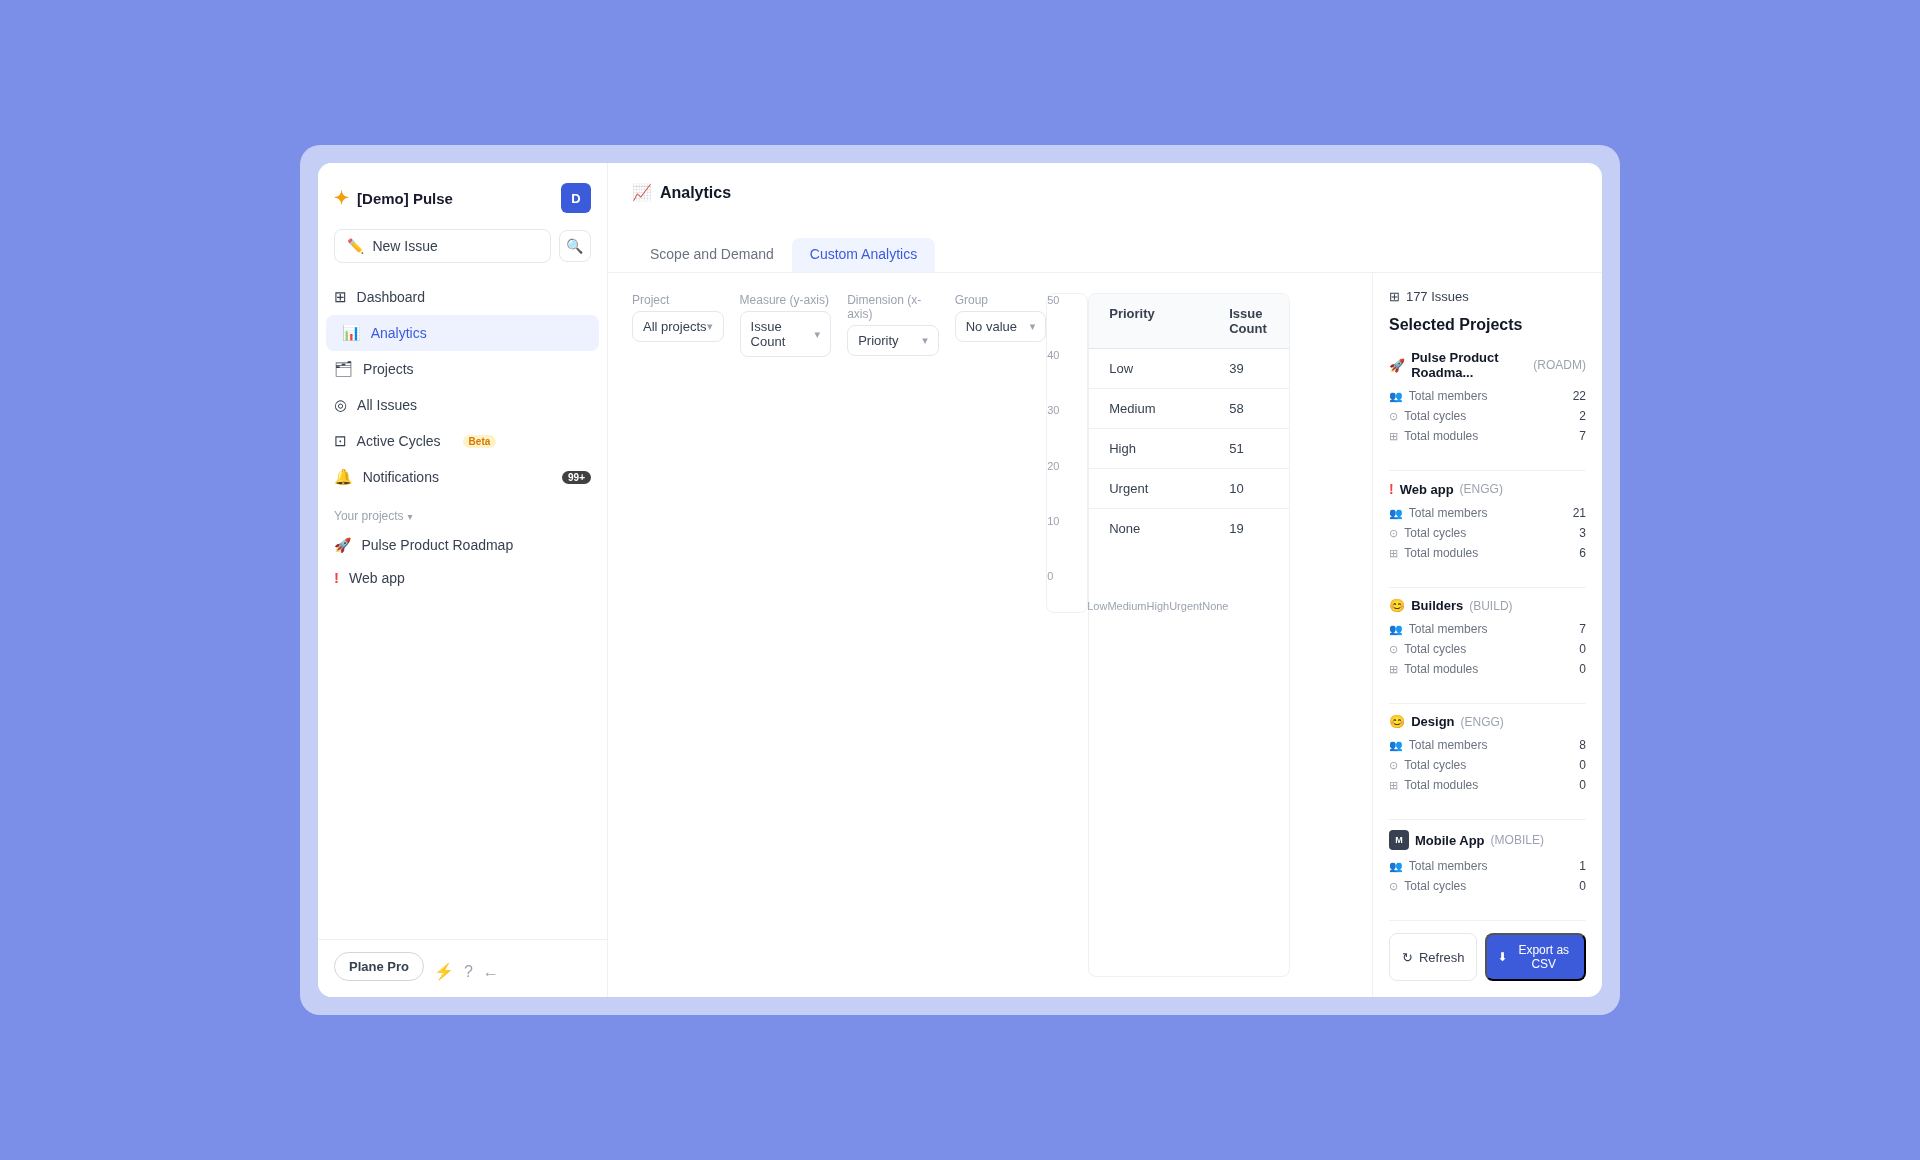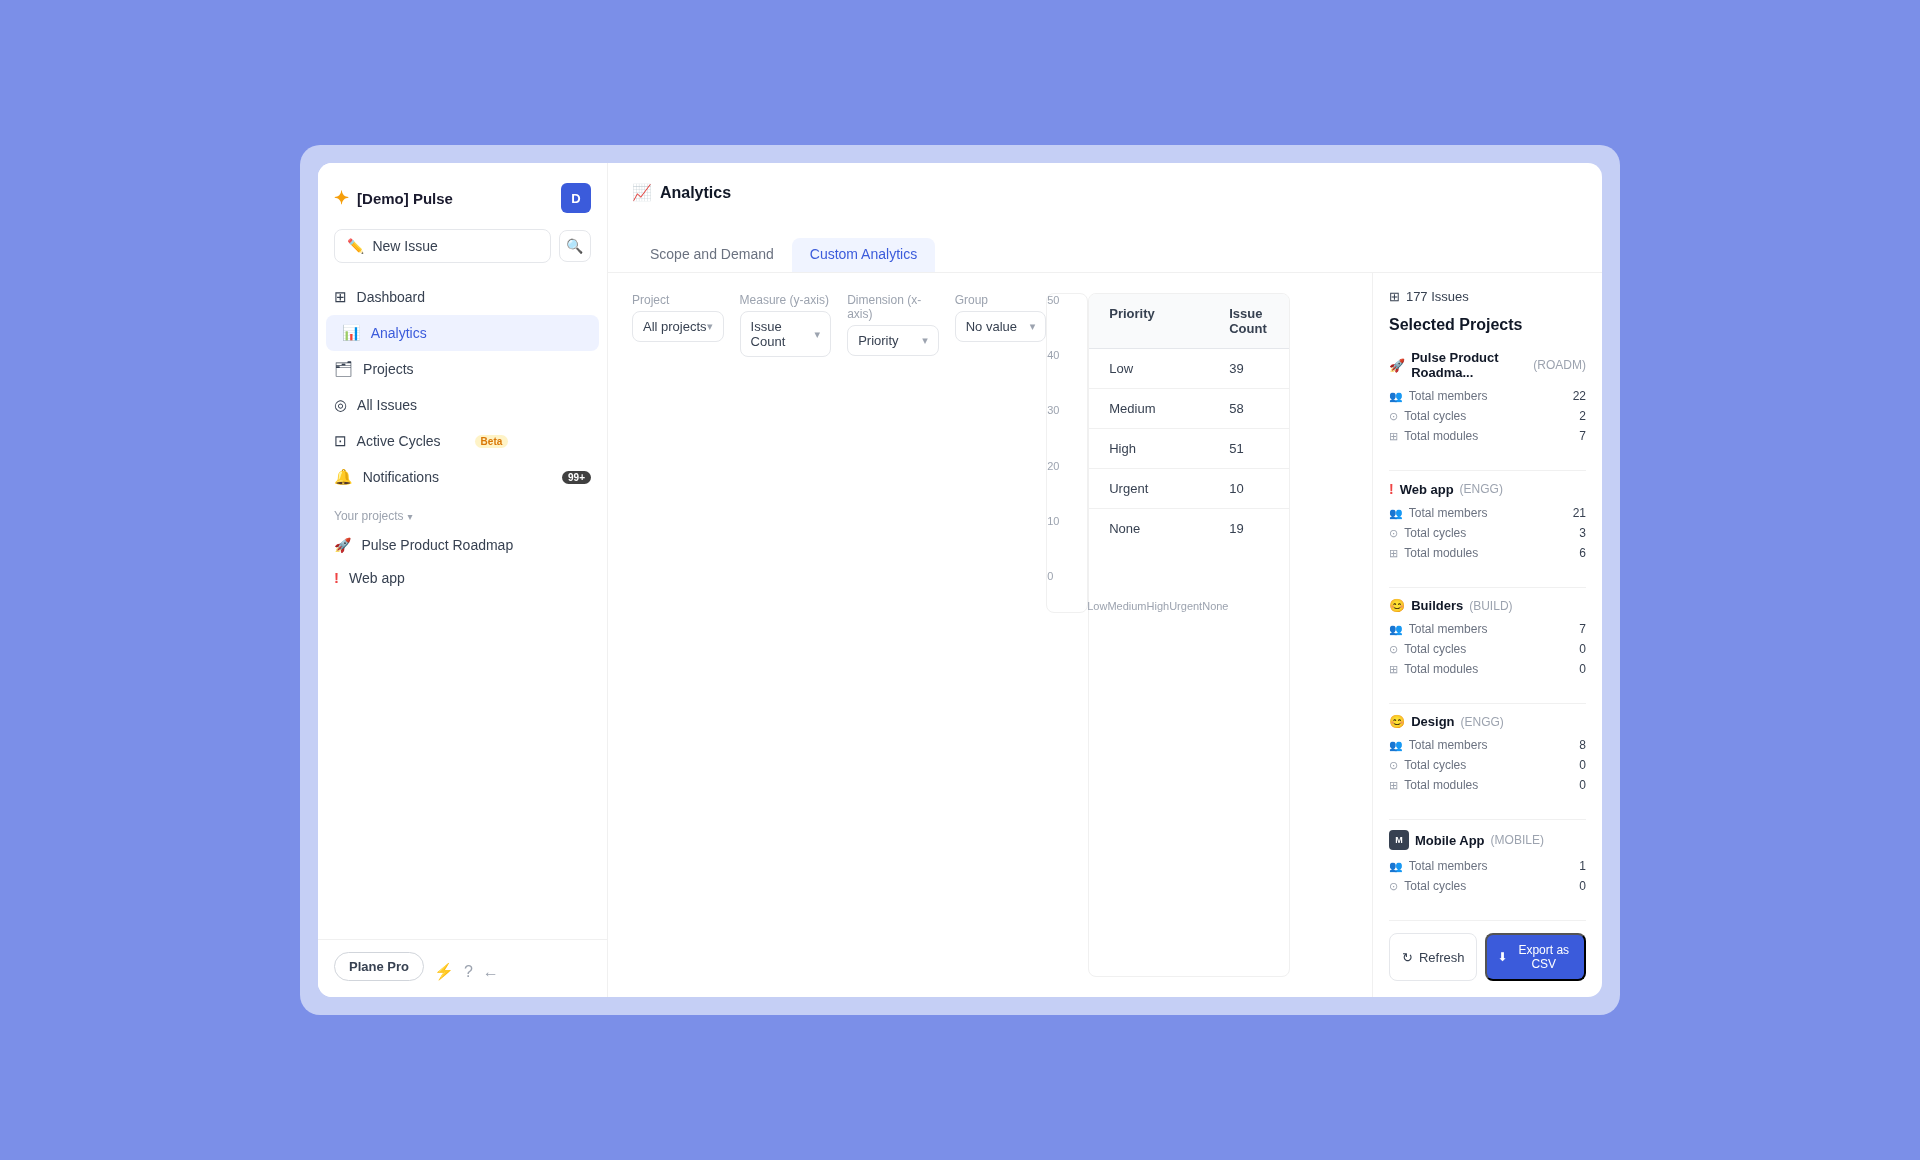--- a/index.html
+++ b/index.html
@@ -118,21 +118,21 @@
       margin: 0 8px;
     }
     .nav-item .nav-icon { font-size: 15px; color: inherit; }
     .badge-beta {
       background: #fef3c7;
       color: #d97706;
       font-size: 10px;
       font-weight: 600;
       padding: 1px 6px;
       border-radius: 10px;
-      margin-left: 24px;
+      margin-left: 12px;
     }
     .badge-count {
       background: #404040;
       color: #fff;
       font-size: 10px;
       font-weight: 700;
       padding: 1px 6px;
       border-radius: 10px;
       margin-left: auto;
     }

